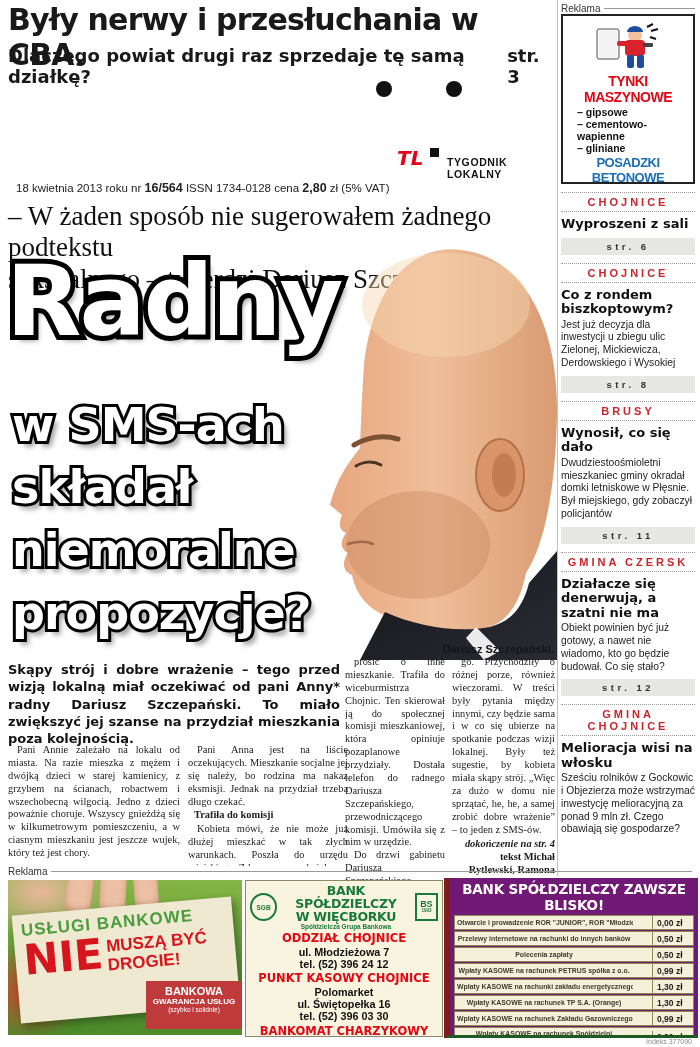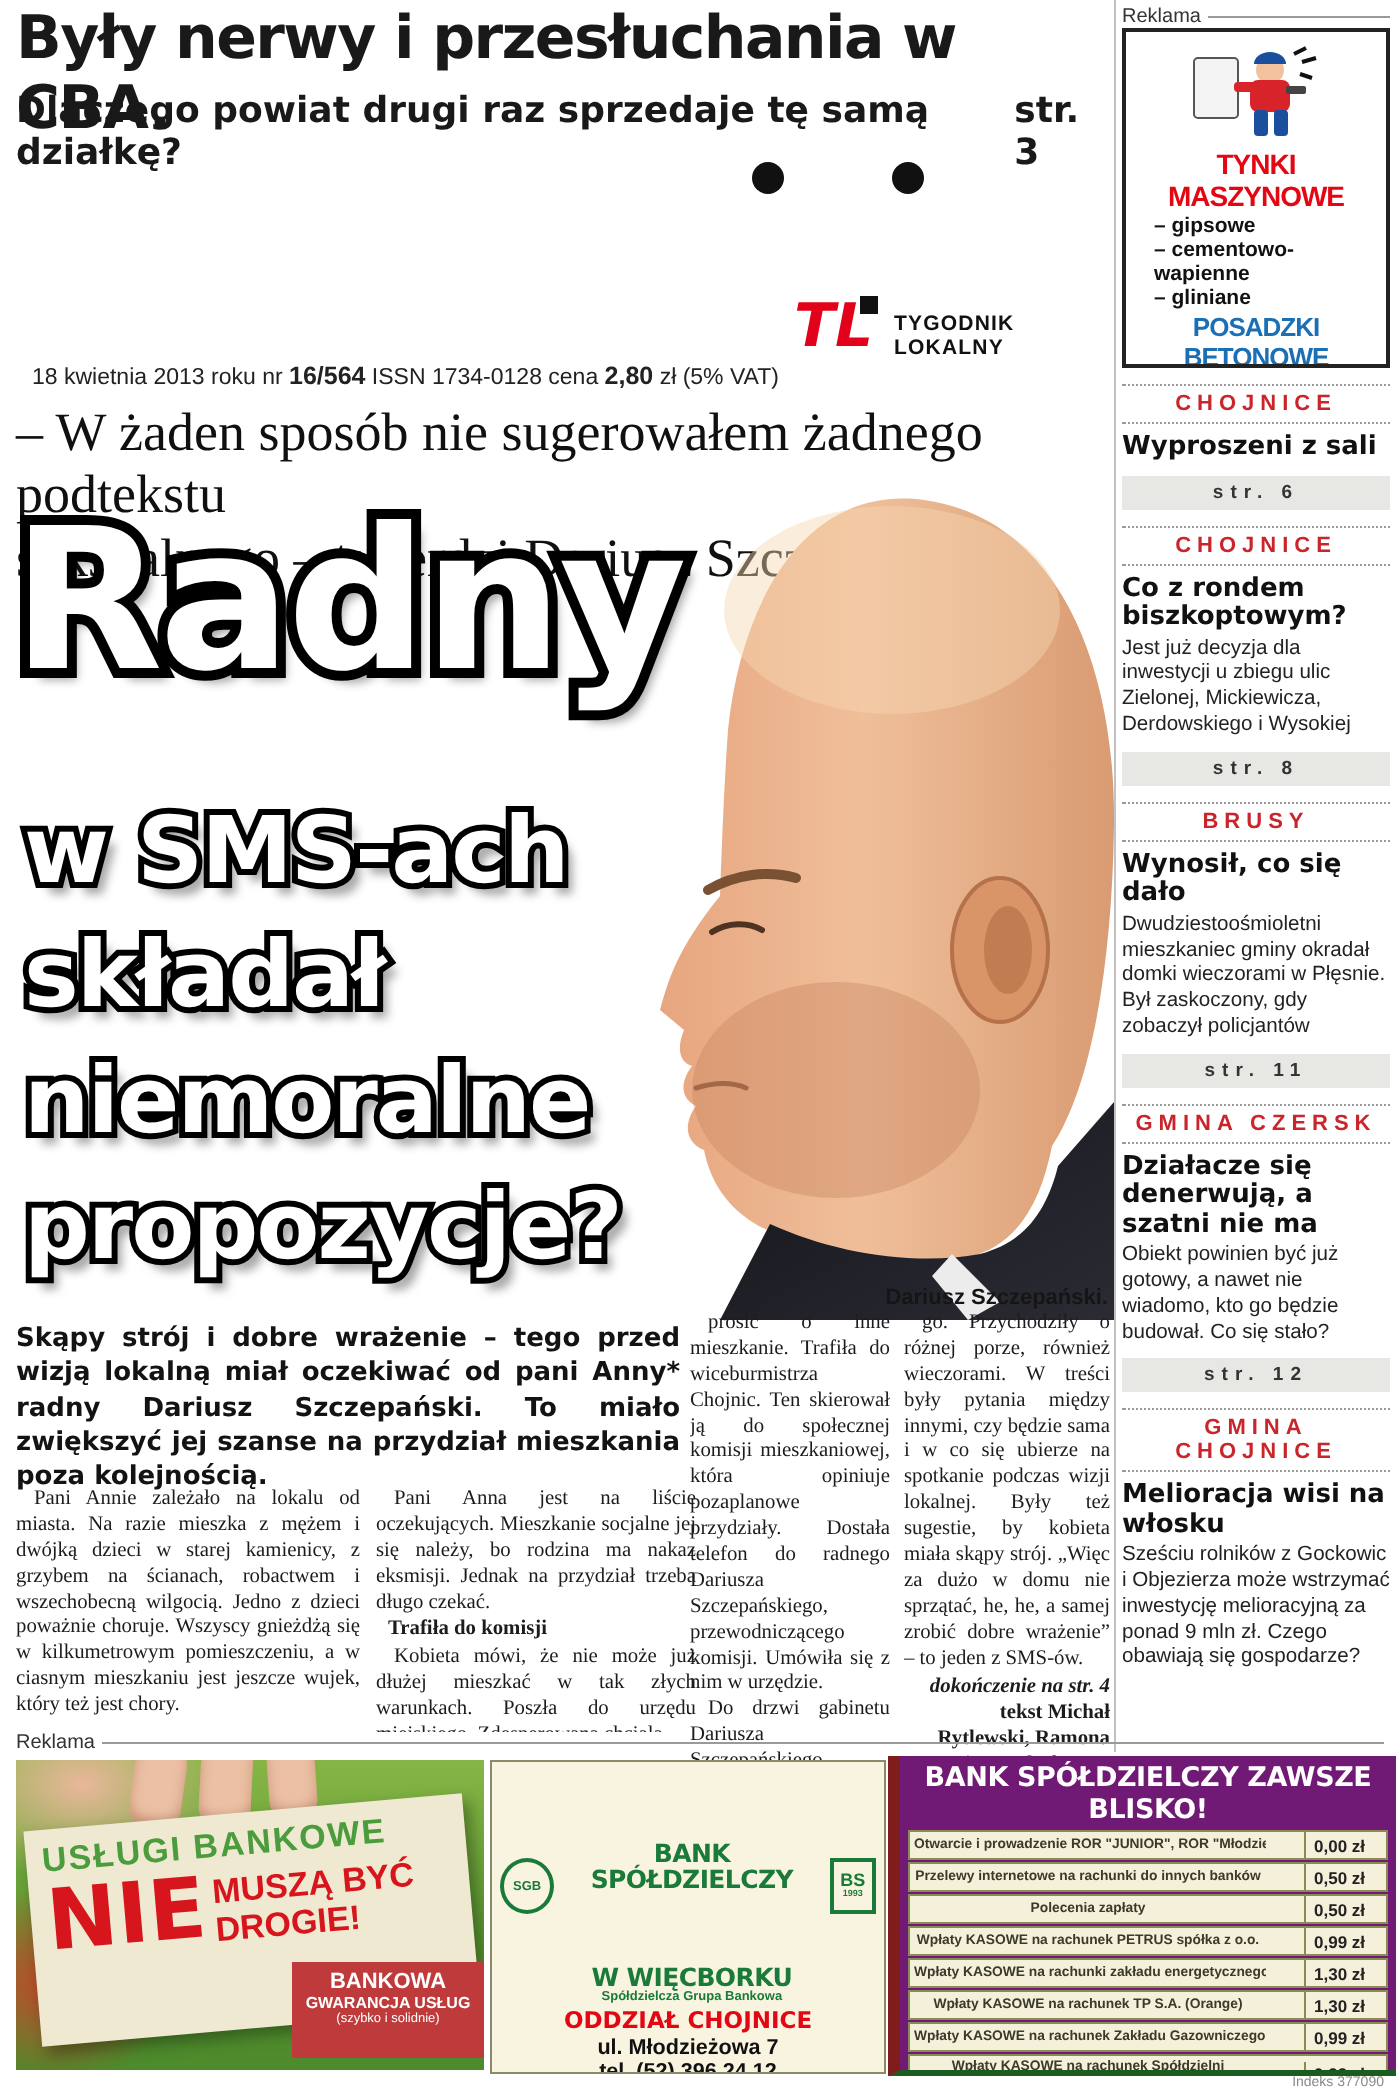--- a/index.html
+++ b/index.html
@@ -14,21 +14,21 @@
     font-family:"DejaVu Sans",sans-serif;font-size:18px;font-weight:800;color:#191919;}
 
   
   .logo-wrap{left:12px;top:76px;width:545px;height:108px;}
   .logo-text{font-family:"DejaVu Sans",sans-serif;font-size:84px;line-height:84px;
     font-weight:800;letter-spacing:-4px;color:#e2001a;white-space:nowrap;}
   .logo-dot{position:absolute;width:16px;height:16px;border-radius:50%;background:#111;top:5px;}
   .dot-j{left:364px;} .dot-i{left:434px;}
   .tl-badge{position:absolute;left:385px;top:74px;width:160px;height:34px;}
   .tl-mark{position:absolute;left:0;top:-4px;font-family:"DejaVu Sans",sans-serif;
-    font-style:italic;font-weight:800;font-size:30px;color:#e2001a;}
+    font-style:italic;font-weight:800;font-size:20px;color:#e2001a;}
   .tl-sq{position:absolute;left:33px;top:-2px;width:9px;height:9px;background:#111;}
   .tl-tag{position:absolute;left:50px;top:6px;font-size:10.5px;font-weight:800;
     letter-spacing:0.6px;color:#111;}
   .dateline{left:16px;top:181px;font-size:11.5px;color:#222;}
   .dateline b{font-size:12.5px;}
 
   
   .quote{left:8px;top:201px;width:552px;font-family:"Liberation Serif",serif;
     font-size:27px;line-height:1.16;color:#101010;}
 
@@ -107,21 +107,21 @@
 
   .midad{left:245px;top:880px;width:196px;height:155px;background:#f9f4df;
     border:1px solid #8a8a6a;text-align:center;overflow:hidden;}
   .midad .hdr{display:flex;align-items:center;justify-content:space-between;padding:3px 4px 0;}
   .sgb-logo{width:24px;height:24px;border:2px solid #1a7a3a;border-radius:50%;
     font-size:6.5px;font-weight:800;color:#1a7a3a;display:flex;align-items:center;justify-content:center;}
   .bs-logo{width:20px;height:24px;border:2px solid #1a7a3a;color:#1a7a3a;font-weight:800;
     font-size:9px;line-height:1;display:flex;flex-direction:column;align-items:center;justify-content:center;}
   .bs-logo small{font-size:4.5px;}
   .bank-name{color:#1a7a3a;font-weight:800;font-size:12.5px;line-height:1.05;
-    font-family:"DejaVu Sans",sans-serif;letter-spacing:-0.3px;margin-top:36px;}
+    font-family:"DejaVu Sans",sans-serif;letter-spacing:-0.3px;}
   .bank-sub{color:#1a7a3a;font-size:6.5px;font-weight:700;}
   .m-title{color:#e30613;font-weight:800;font-size:11.5px;line-height:1.15;margin-top:2px;
     font-family:"DejaVu Sans",sans-serif;}
   .m-line{color:#111;font-weight:800;font-size:10.8px;line-height:1.15;}
 
   .rightad{left:444px;top:878px;width:248px;height:157px;background:#701a75;
     border-left:6px solid #7f1d1d;border-bottom:3px solid #1d5c20;overflow:hidden;}
   .rightad .hdr{color:#fff;font-weight:800;font-size:13.5px;text-align:center;padding:3px 0 2px;
     font-family:"DejaVu Sans",sans-serif;letter-spacing:-0.2px;}
   .price-table{margin:0 4px;}
@@ -267,21 +267,21 @@
     </div>
     <div>
       <div class="sec-header">CHOJNICE</div>
       <div class="sec-title">Co z rondem biszkoptowym?</div>
       <div class="sec-text">Jest już decyzja dla inwestycji u zbiegu ulic Zielonej, Mickiewicza, Derdowskiego i Wysokiej</div>
       <div class="page-bar">str. 8</div>
     </div>
     <div>
       <div class="sec-header">BRUSY</div>
       <div class="sec-title">Wynosił, co się dało</div>
-      <div class="sec-text">Dwudziestoośmioletni mieszkaniec gminy okradał domki wieczorami w Płęsnie. Był zaskoczony, gdy zobaczył policjantów</div>
+      <div class="sec-text">Dwudziestoośmioletni mieszkaniec gminy okradał domki letniskowe w Płęsnie. Był miejskiego, gdy zobaczył policjantów</div>
       <div class="page-bar">str. 11</div>
     </div>
     <div>
       <div class="sec-header">GMINA CZERSK</div>
       <div class="sec-title">Działacze się denerwują, a szatni nie ma</div>
       <div class="sec-text">Obiekt powinien być już gotowy, a nawet nie wiadomo, kto go będzie budował. Co się stało?</div>
       <div class="page-bar">str. 12</div>
     </div>
     <div>
       <div class="sec-header">GMINA CHOJNICE</div>

